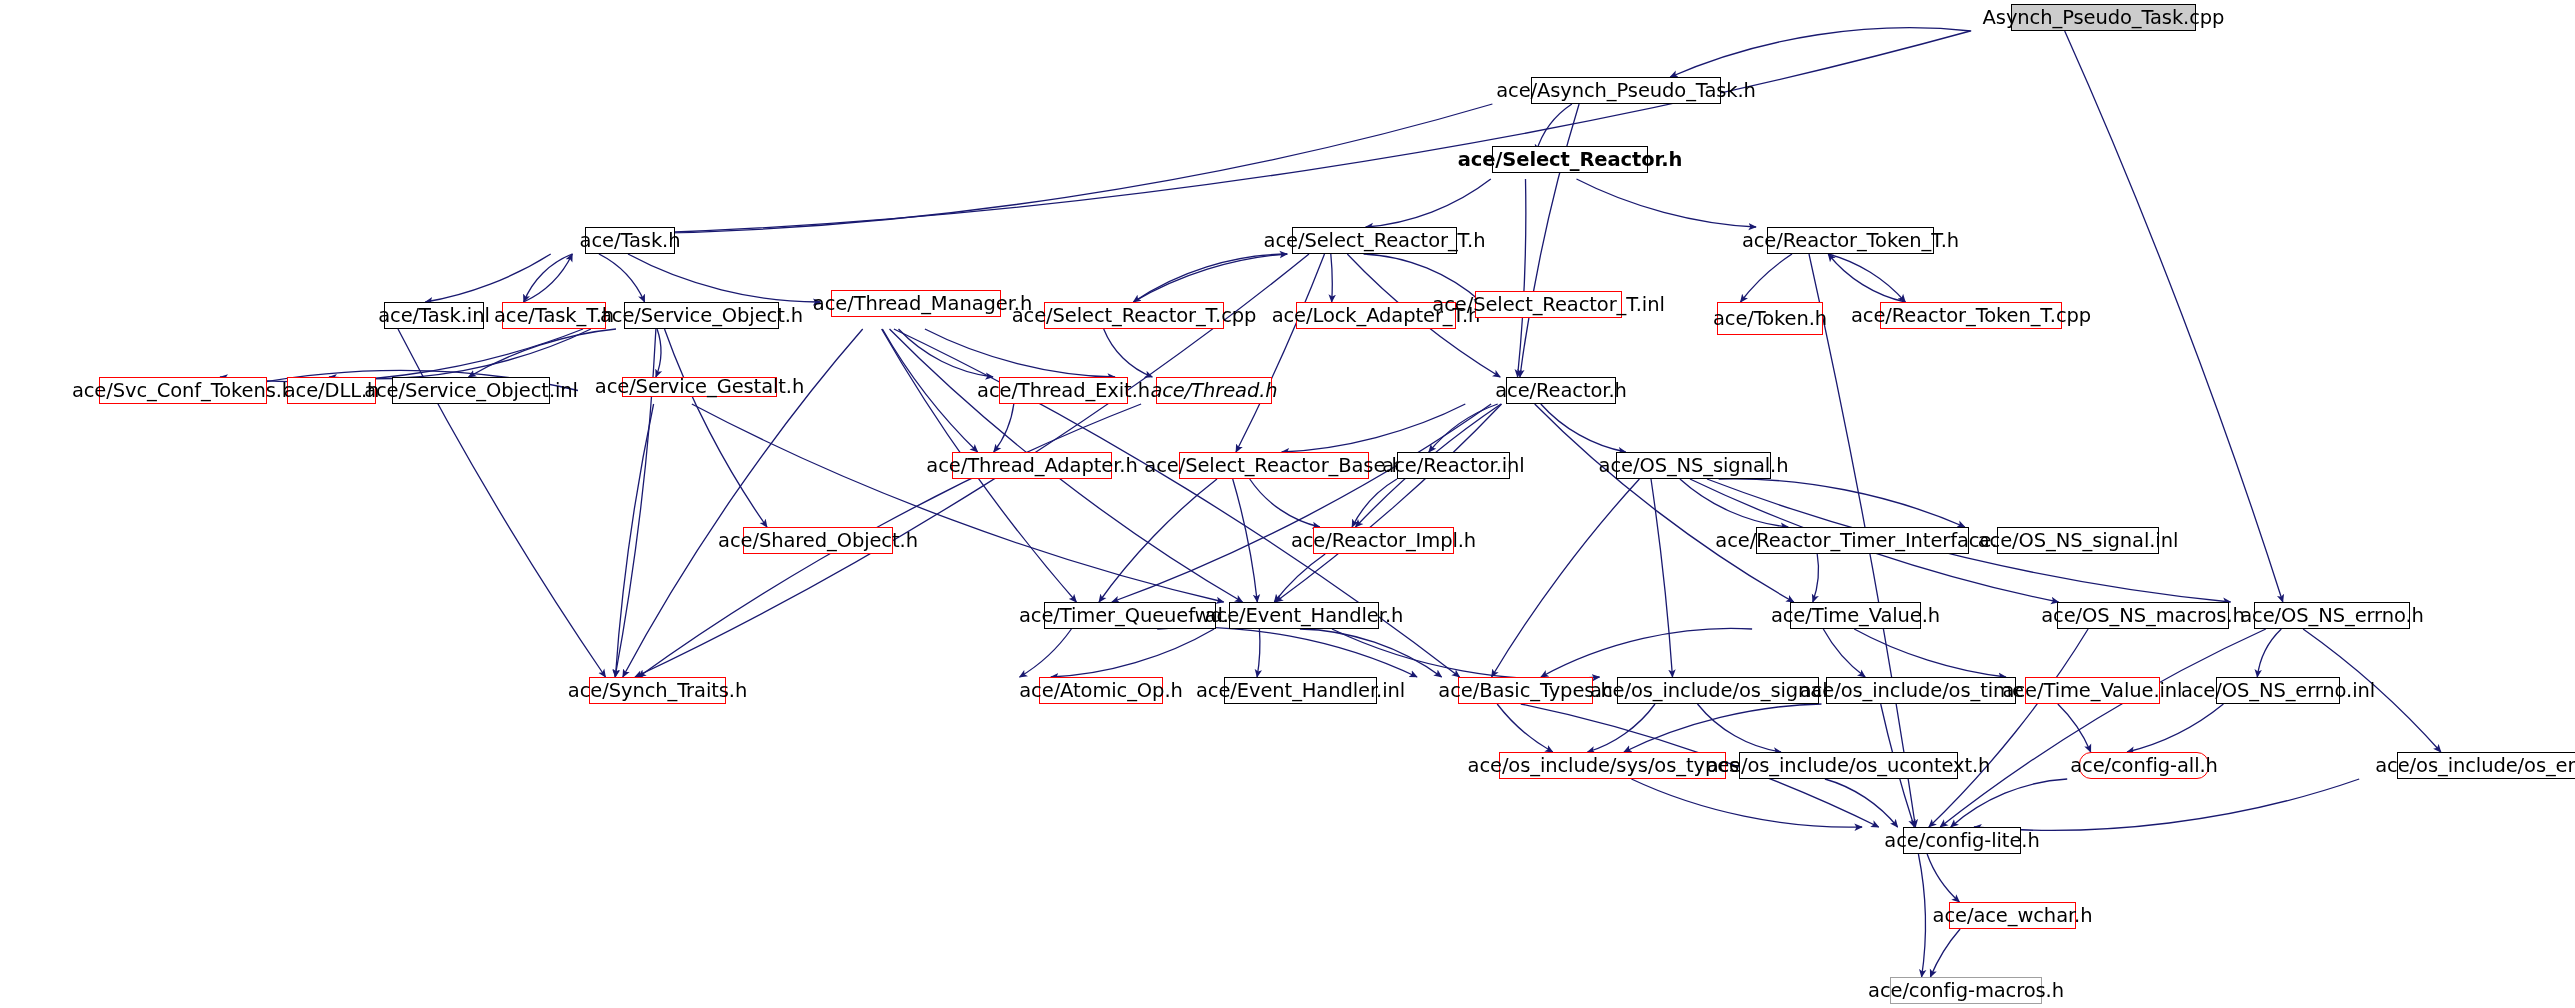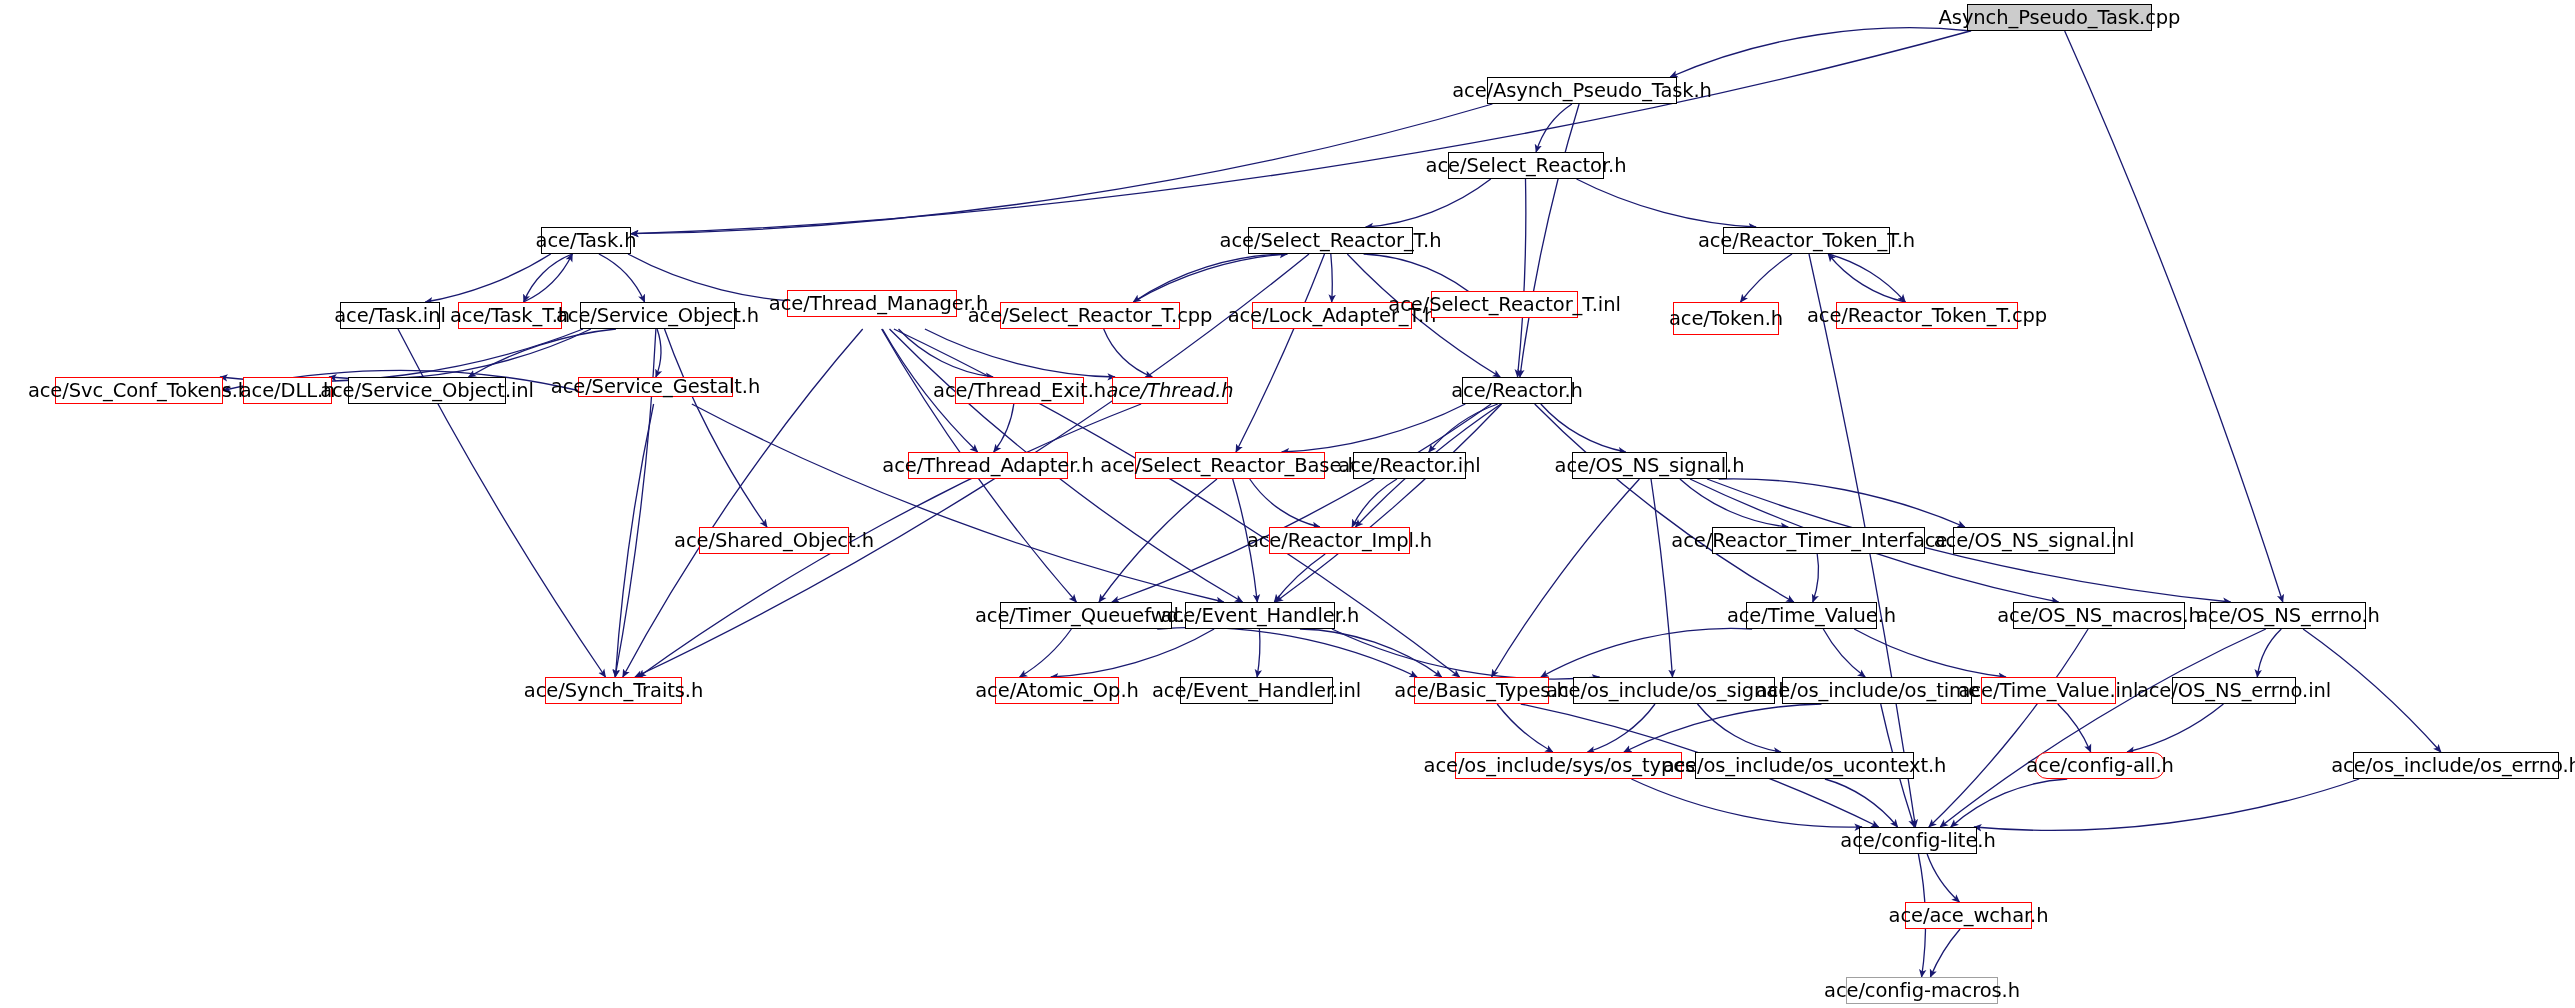--- a/index.html
+++ b/index.html
@@ -32,20 +32,21 @@
     justify-content: center;
     background: #ffffff;
     border: 1px solid #000000;
     color: #000000;
     font-size: 19.5px;
     line-height: 1;
     white-space: nowrap;
     letter-spacing: -0.1px;
     padding: 0 7px;
     cursor: pointer;
+    margin-left: 44px;
   }
   .node.red {
     border-color: #ff0000;
   }
   .node.root {
     background: #cccccc;
     border-color: #000000;
   }
   .node.grey-border {
     border-color: #a0a0a0;
@@ -156,21 +157,21 @@
       <path d="M 1927.1 854.0 C 1933.6 872.0, 1945.2 889.2, 1959.4 902.0" fill="none" stroke="#191970" stroke-width="1.3" marker-end="url(#ah)"></path>
       <path d="M 1918.4 854.0 C 1926.3 893.2, 1927.5 937.5, 1921.6 977.0" fill="none" stroke="#191970" stroke-width="1.3" marker-end="url(#ah)"></path>
       <path d="M 1960.1 929.0 C 1948.1 942.8, 1937.4 960.1, 1930.4 977.0" fill="none" stroke="#191970" stroke-width="1.3" marker-end="url(#ah)"></path>
     </svg>
 <div class="node root" title="Asynch_Pseudo_Task.cpp" style="left: 1967px; top: 4px; width: 185px; height: 27px;">
       <span class="node-label">Asynch_Pseudo_Task.cpp</span>
     </div>
     <div class="node" title="ace/Asynch_Pseudo_Task.h" style="left: 1487px; top: 77px; width: 190px; height: 27px;">
       <span class="node-label">ace/Asynch_Pseudo_Task.h</span>
     </div>
-    <div class="node" title="ace/Select_Reactor.h" style="left: 1448px; top: 152px; width: 156px; height: 27px;">
+    <div class="node" title="ace/Select_Reactor.h" style="left: 1448px; top: 146px; width: 156px; height: 27px; font-weight: bold;">
       <span class="node-label">ace/Select_Reactor.h</span>
     </div>
     <div class="node" title="ace/Task.h" style="left: 541px; top: 227px; width: 90px; height: 27px;">
       <span class="node-label">ace/Task.h</span>
     </div>
     <div class="node" title="ace/Select_Reactor_T.h" style="left: 1248px; top: 227px; width: 165px; height: 27px;">
       <span class="node-label">ace/Select_Reactor_T.h</span>
     </div>
     <div class="node" title="ace/Reactor_Token_T.h" style="left: 1723px; top: 227px; width: 167px; height: 27px;">
       <span class="node-label">ace/Reactor_Token_T.h</span>

